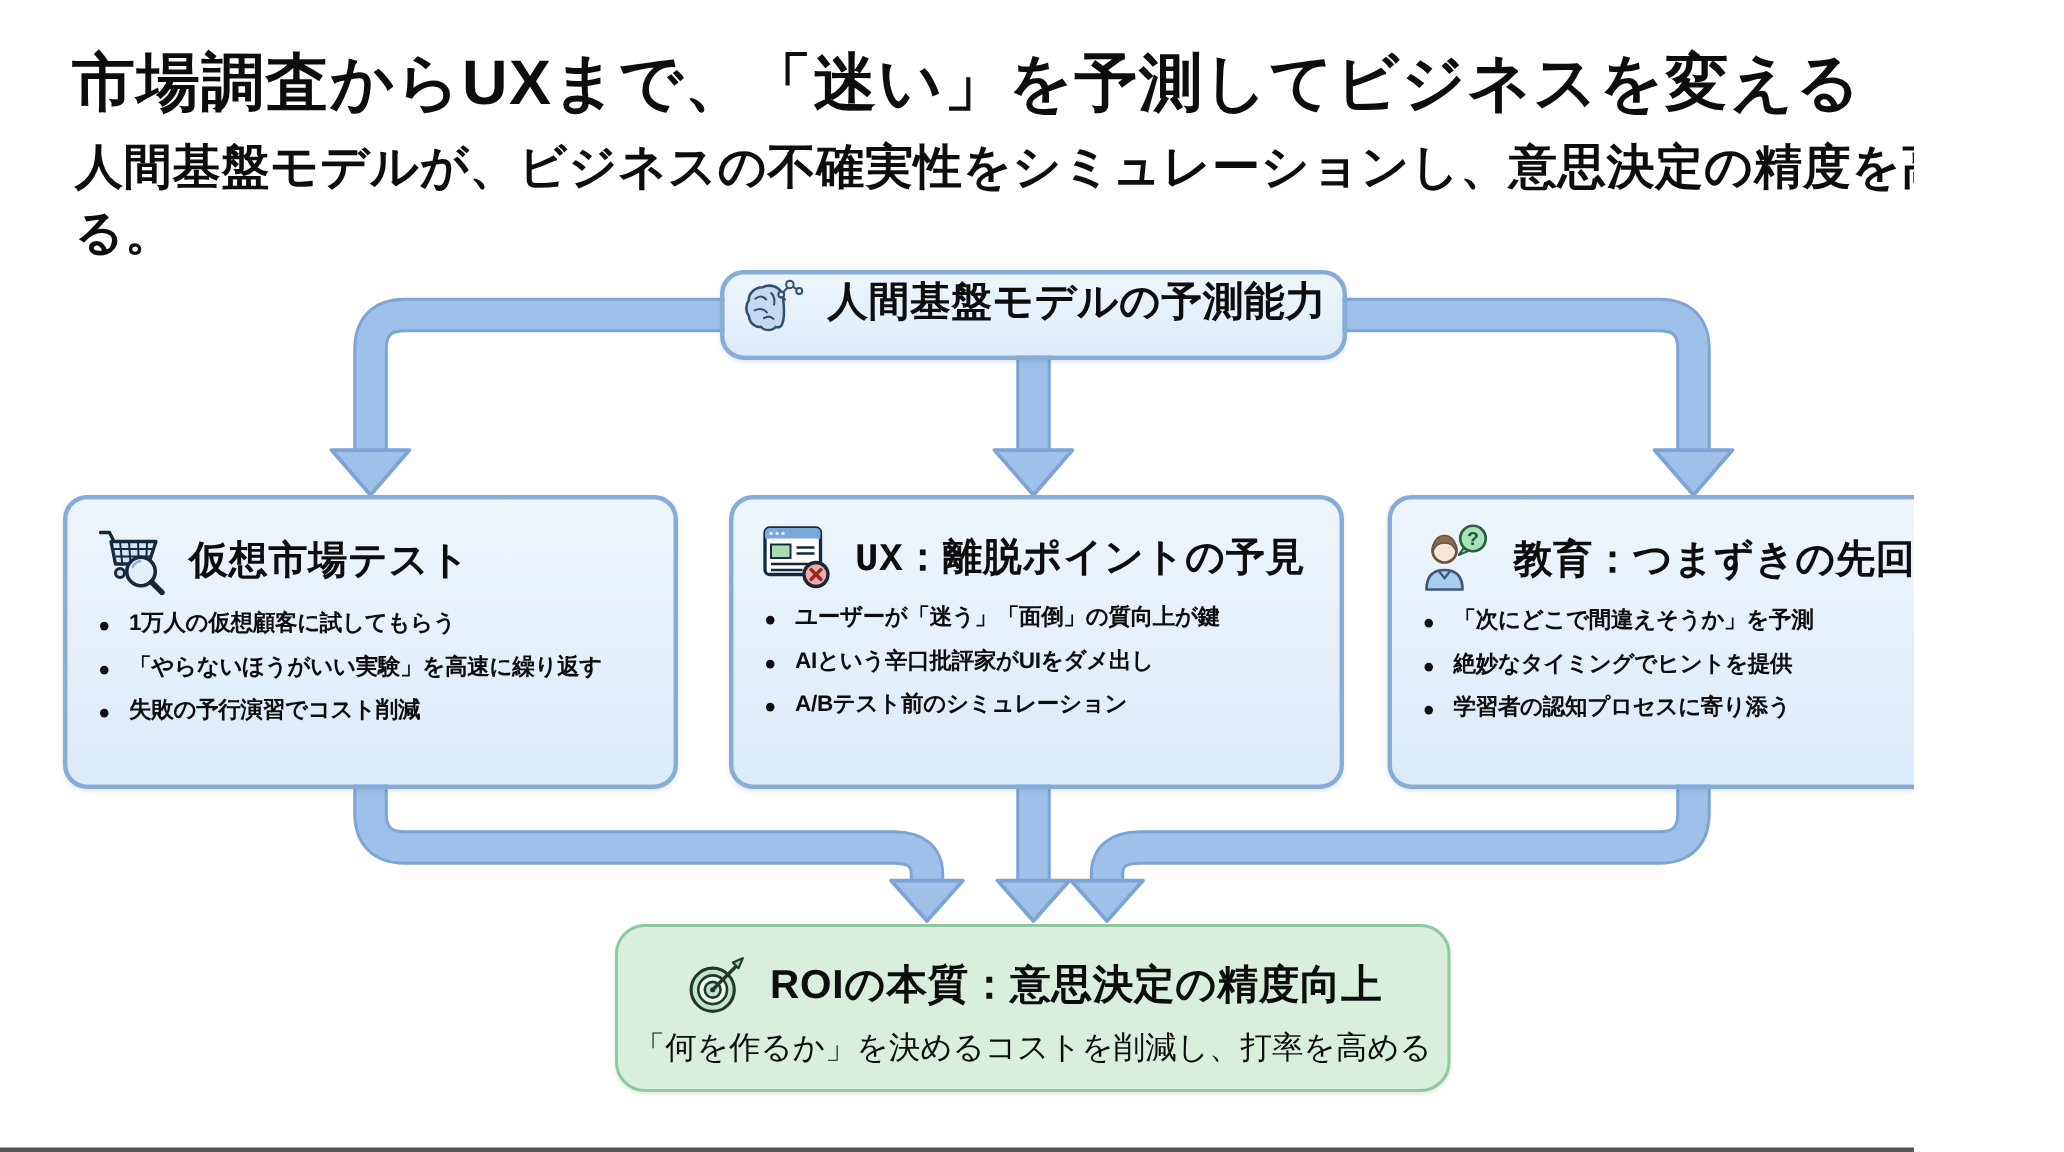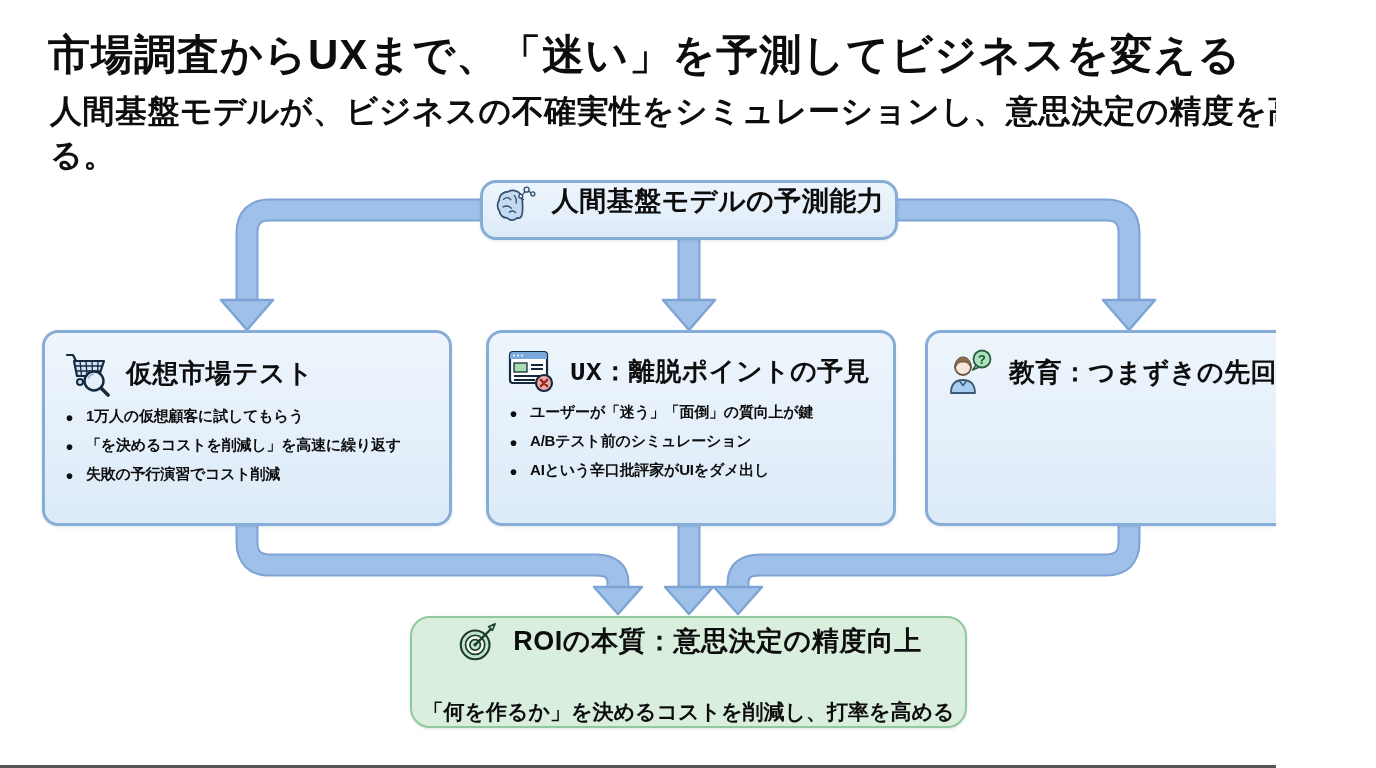--- a/index.html
+++ b/index.html
@@ -35,25 +35,25 @@
     position:relative;padding-left:26px;margin:7px 0;
     font-size:15px;font-weight:700;line-height:1.45;letter-spacing:-0.2px;
   }
   .bullets li::before{content:"•";position:absolute;left:6px;top:-1px;font-size:20px;}
   
   .resultbox{
     position:absolute;z-index:2;box-sizing:border-box;
     left:410px;top:616px;width:557px;height:112px;
     background:#daeede;border:2.5px solid #90c9a0;border-radius:20px;
     box-shadow:0 1px 3px rgba(60,120,80,0.18);
-    display:flex;flex-direction:column;align-items:center;justify-content:space-between;gap:5px;
+    display:flex;flex-direction:column;align-items:center;justify-content:center;gap:5px;
   }
   .resultbox .r-head{display:flex;align-items:center;gap:12px;}
   .resultbox .r-title{font-size:27px;font-weight:800;letter-spacing:0.5px;}
-  .resultbox .r-sub{font-size:21px;font-weight:700;letter-spacing:0px;}
+  .resultbox .r-sub{font-size:21px;font-weight:400;letter-spacing:0px;}
   
   .footnote{position:absolute;right:28px;top:734px;font-size:17px;font-weight:700;z-index:2;}
   .bottomstrip{position:absolute;left:0;bottom:0;width:100%;height:3px;background:#2a2a2a;opacity:0.8;z-index:3;}
   .icn{flex:0 0 auto;display:block;}
 </style>
 </head>
 <body>
 
 <div class="canvas">
 
@@ -109,21 +109,21 @@
         <path d="M16,12 L17.5,27 M22,12 L23,27 M28,12 L28.5,27 M34,12 L33.5,27 M11.5,17 L38.4,17 M13,22 L36.6,22" fill="none" stroke="#14293e" stroke-width="1.3"></path>
         <circle cx="16" cy="33" r="3" fill="#cfe4f7" stroke="#14293e" stroke-width="2"></circle>
         <circle cx="30" cy="32" r="9.5" fill="#e3f0fb" stroke="#14293e" stroke-width="2.4"></circle>
         <path d="M24.5,29 a7,7 0 0 1 5,-4" fill="none" stroke="#8fb6da" stroke-width="1.6" stroke-linecap="round"></path>
         <line x1="37" y1="39" x2="44" y2="46" stroke="#14293e" stroke-width="3.6" stroke-linecap="round"></line>
       </svg>
       <span class="bx-title">仮想市場テスト</span>
     </div>
     <ul class="bullets">
       <li>1万人の仮想顧客に試してもらう</li>
-      <li>「を決めるコストを削減し」を高速に繰り返す</li>
+      <li>「やらないほうがいい実験」を高速に繰り返す</li>
       <li>失敗の予行演習でコスト削減</li>
     </ul>
   </section>
 
   <section class="bluebox colbox c1">
     <div class="bx-head">
       <svg class="icn" width="48" height="44" viewBox="0 0 48 44">
         <rect x="2" y="3" width="37" height="31" rx="3" fill="#ffffff" stroke="#14293e" stroke-width="2.2"></rect>
         <path d="M2,6 a3,3 0 0 1 3,-3 L36,3 a3,3 0 0 1 3,3 v4 L2,10 Z" fill="#78a8dc"></path>
         <circle cx="6" cy="6.6" r="1.1" fill="#e8f0f8"></circle>
@@ -131,38 +131,43 @@
           <circle cx="14" cy="6.6" r="1.1" fill="#e8f0f8"></circle>
         <rect x="6" y="14" width="13" height="9" fill="#aadcb4" stroke="#14293e" stroke-width="1.3"></rect>
         <path d="M23,16 H35 M23,20 H35 M6,27 H35 M6,31 H27" fill="none" stroke="#14293e" stroke-width="1.8"></path>
         <circle cx="36" cy="34" r="8" fill="#f4a9a6" stroke="#14293e" stroke-width="2.2"></circle>
         <path d="M32.8,30.8 L39.2,37.2 M39.2,30.8 L32.8,37.2" stroke="#8f2f2a" stroke-width="2.4" stroke-linecap="round"></path>
       </svg>
       <span class="bx-title">UX：離脱ポイントの予見</span>
     </div>
     <ul class="bullets">
       <li>ユーザーが「迷う」「面倒」の質向上が鍵</li>
+      <li>AIという辛口批評家がUIをダメ出し</li>
       <li>A/Bテスト前のシミュレーション</li>
-      <li>AIという辛口批評家がUIをダメ出し</li>
     </ul>
   </section>
 
   <section class="bluebox colbox c2">
     <div class="bx-head">
       <svg class="icn" width="48" height="46" viewBox="0 0 48 46">
         <circle cx="35" cy="10" r="8.5" fill="#ace2bb" stroke="#2c5e3f" stroke-width="1.8"></circle>
         <path d="M29,16 L25.5,21 L31.5,18.5 Z" fill="#ace2bb" stroke="#2c5e3f" stroke-width="1.4" stroke-linejoin="round"></path>
         <text x="35" y="14.5" text-anchor="middle" font-size="13" font-weight="bold" fill="#215237">?</text>
         <circle cx="16" cy="18" r="8" fill="#f8e7d8" stroke="#6b543f" stroke-width="1.8"></circle>
         <path d="M8,19 c0,-8 4,-11 8,-11 c4,0 8,3 8,11 c-2,-4.5 -4,-6 -8,-6 c-4,0 -6,1.5 -8,6 z" fill="#8b6b50" stroke="#6b543f" stroke-width="1"></path>
         <path d="M4,44 q0,-13 12,-13 q12,0 12,13 z" fill="#a9cdf0" stroke="#3c5a78" stroke-width="1.8" stroke-linejoin="round"></path>
         <path d="M12.5,32 L16,36.5 L19.5,32" fill="none" stroke="#3c5a78" stroke-width="1.5" stroke-linejoin="round"></path>
       </svg>
       <span class="bx-title">教育：つまずきの先回り</span>
     </div>
+    <ul class="bullets">
+      <li>「次にどこで間違えそうか」を予測</li>
+      <li>絶妙なタイミングでヒントを提供</li>
+      <li>学習者の認知プロセスに寄り添う</li>
+    </ul>
   </section>
 
   <div class="resultbox">
     <div class="r-head">
       <svg class="icn" width="46" height="46" viewBox="0 0 48 48">
         <circle cx="21" cy="28" r="15" fill="#c2e6cb" stroke="#1e3a2c" stroke-width="2.2"></circle>
         <circle cx="21" cy="28" r="10" fill="#eef8f0" stroke="#1e3a2c" stroke-width="1.8"></circle>
         <circle cx="21" cy="28" r="5.5" fill="#c2e6cb" stroke="#1e3a2c" stroke-width="1.8"></circle>
         <circle cx="21" cy="28" r="1.8" fill="#1e3a2c"></circle>
         <line x1="22" y1="27" x2="37" y2="12" stroke="#1e3a2c" stroke-width="2.4" stroke-linecap="round"></line>

